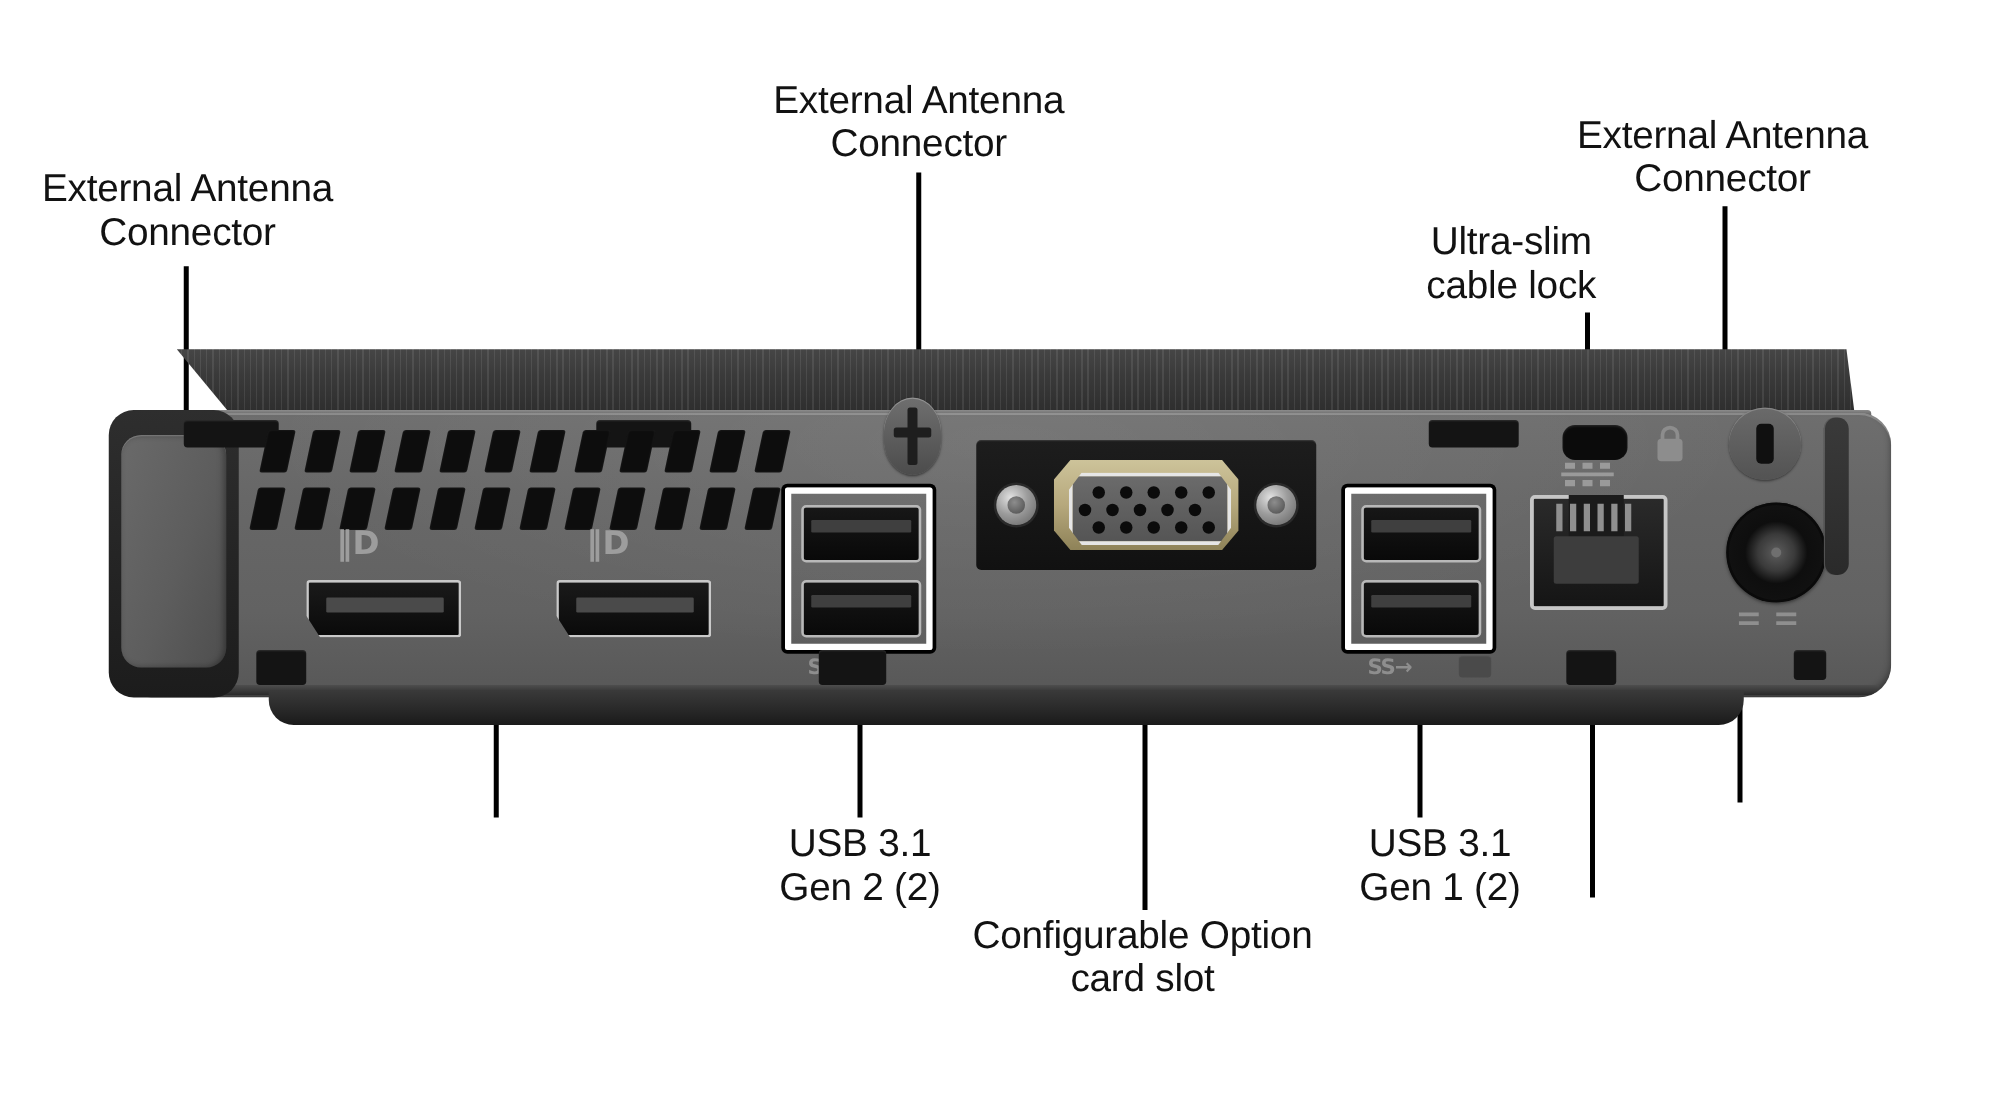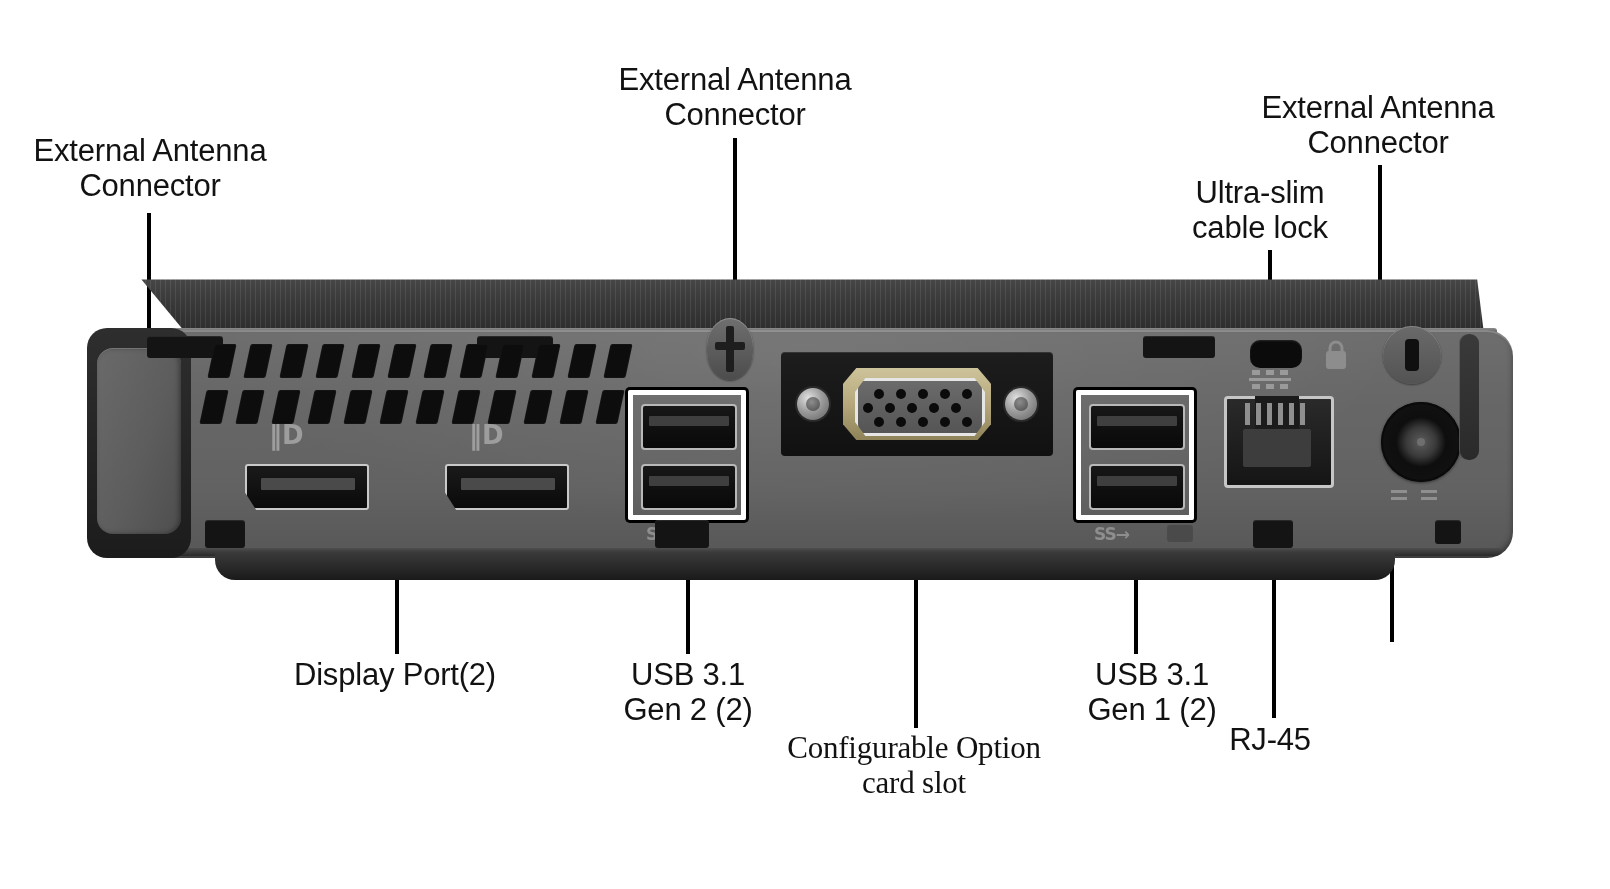--- a/index.html
+++ b/index.html
@@ -342,35 +342,33 @@
 
   <div class="callout ctr" style="left:5px; top:133px; width:290px;">External Antenna
 Connector</div>
 
   <div class="callout ctr" style="left:590px; top:62px; width:290px;">External Antenna
 Connector</div>
 
   <div class="callout ctr" style="left:1228px; top:90px; width:300px;">External Antenna
 Connector</div>
 
-  <div class="callout ctr" style="left:1145px; top:175px; width:230px;">Ultra-slim
+  <div class="callout ctr" style="left:1094px; top:175px; width:230px;">Ultra-slim
 cable lock</div>
 
-  <div class="callout ctr" style="left:255px; top:657px; width:280px;">Display Port(2)</div>
 
   <div class="callout ctr" style="left:578px; top:657px; width:220px;">USB 3.1
 Gen 2 (2)</div>
 
-  <div class="callout ctr" style="left:754px; top:730px; width:320px;font-family:Liberation Serif, serif;">Configurable Option
+  <div class="callout ctr" style="left:754px; top:730px; width:320px;">Configurable Option
 card slot</div>
 
   <div class="callout ctr" style="left:1042px; top:657px; width:220px;">USB 3.1
 Gen 1 (2)</div>
 
-  <div class="callout ctr" style="left:1180px; top:722px; width:180px;">RJ-45</div>
 
 
   <div class="leader v" style="left:147px; top:213px; height:175px;"></div>
 
   <div class="leader v" style="left:733px; top:138px; height:215px;"></div>
 
   <div class="leader v" style="left:1378px; top:165px; height:205px;"></div>
 
   <div class="leader v" style="left:1268px; top:250px; height:130px;"></div>
 

